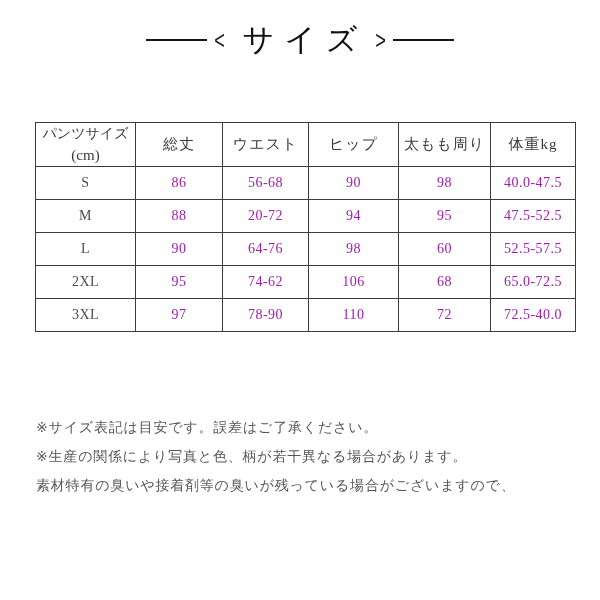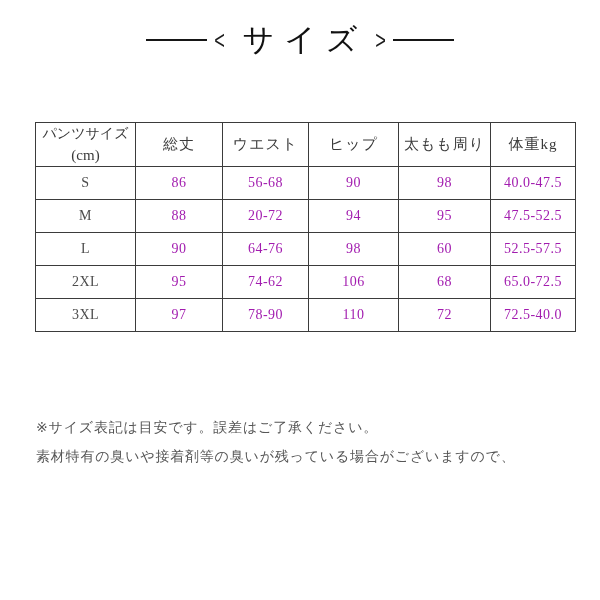--- a/index.html
+++ b/index.html
@@ -189,16 +189,17 @@
           <td>78-90</td>
           <td>110</td>
           <td>72</td>
           <td>72.5-40.0</td>
         </tr>
       </tbody>
   </table>
 
   <div class="notes">
       <div class="note-line">※サイズ表記は目安です。誤差はご了承ください。</div>
+      <div class="note-line">※生産の関係により写真と色、柄が若干異なる場合があります。</div>
       <div class="note-line">素材特有の臭いや接着剤等の臭いが残っている場合がございますので、</div>
     </div>
 
 </div>
 
 </body></html>

